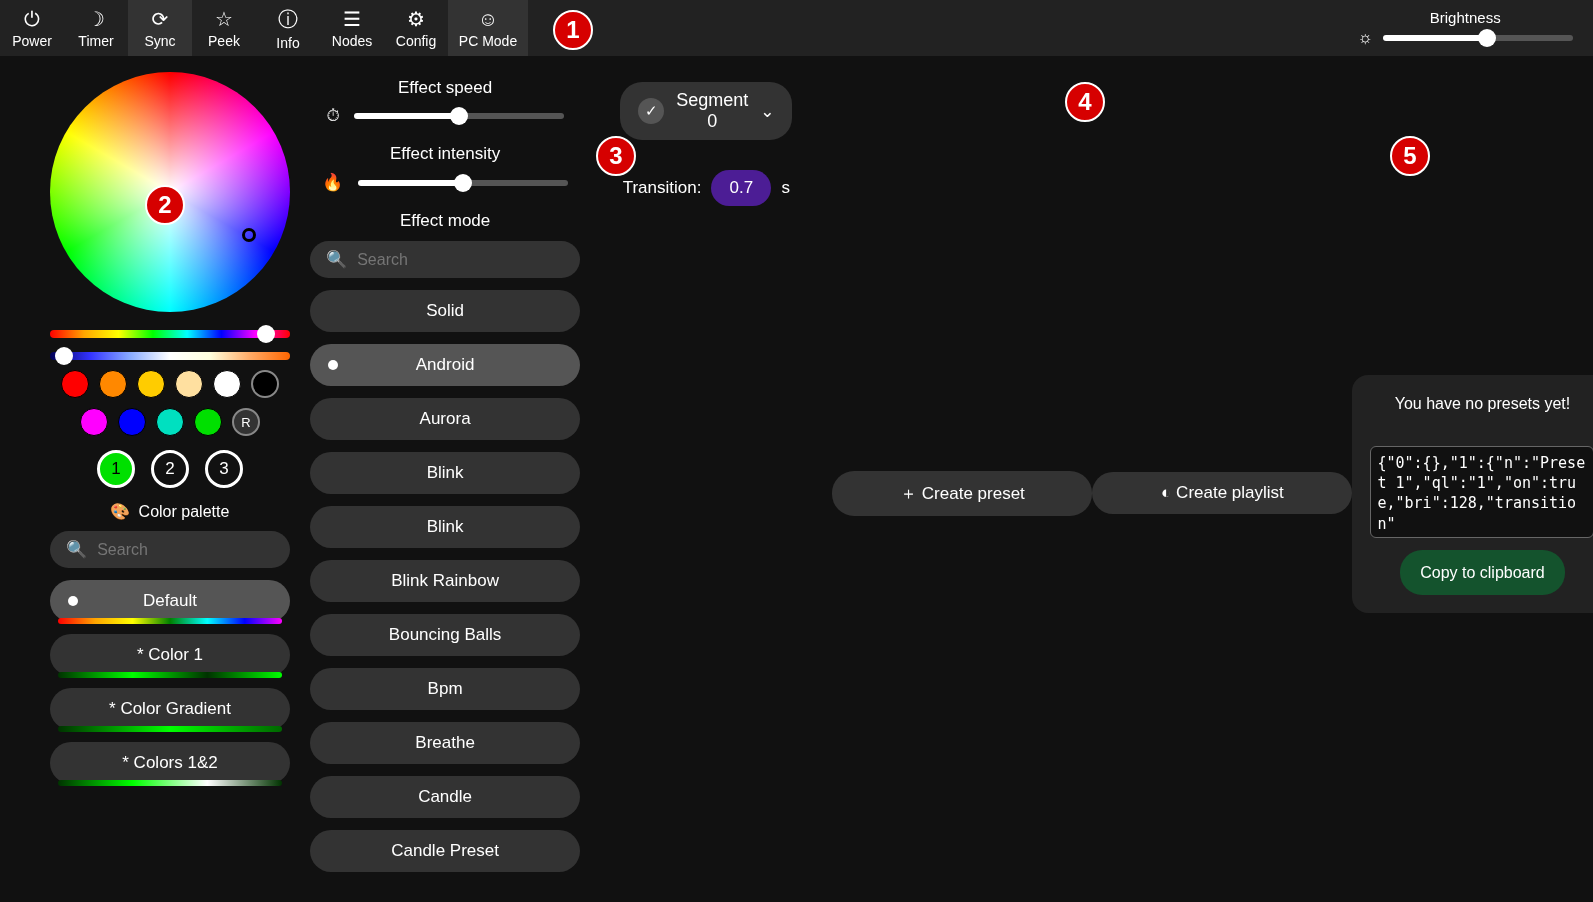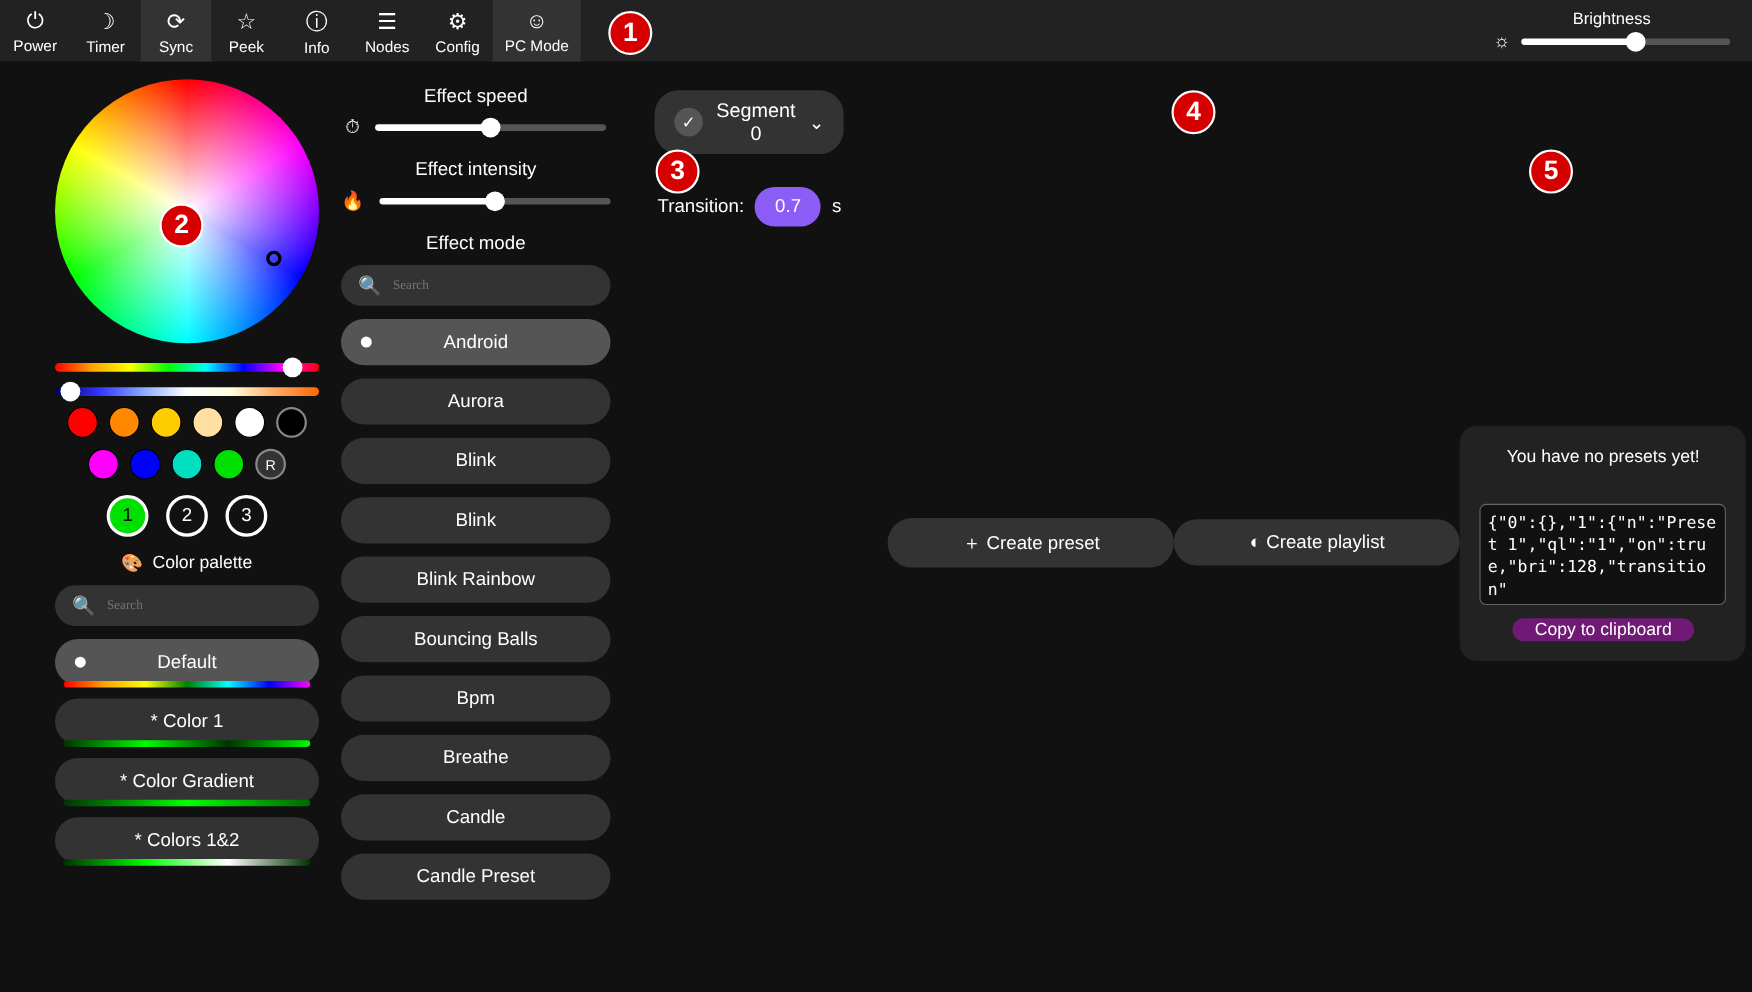--- a/index.html
+++ b/index.html
@@ -100,21 +100,21 @@
 .slot.active { background:#00e000; color:#000; }
 .palette-title { display:flex; align-items:center; justify-content:center; gap:8px; margin-top:14px; width:240px; font-size:16px;}
 .searchbox {
   display:flex; align-items:center; gap:10px;
   background:#333; border-radius:22px;
   padding:8px 16px; margin-top:10px;
   color:#aaa;
 }
 .searchbox input {
   background:transparent; border:none; outline:none;
-  color:#fff; font-size:12px; flex:1;font-family:Liberation Serif, serif;
+  color:#fff; font-size:16px; flex:1;
 }
 .pill {
   background:#333; border-radius:22px;
   padding:11px 18px; margin-top:12px;
   text-align:center; font-size:17px;
   cursor:pointer;
   position:relative;
 }
 .pill.selected { background:#555; }
 .pill .dot {
@@ -144,38 +144,38 @@
   gap:12px;
 }
 .seg-header .check {
   width:26px; height:26px; border-radius:50%;
   background:#555; display:flex; align-items:center; justify-content:center;
   font-size:15px;
 }
 .seg-header .name { flex:1; text-align:center; font-size:18px; }
 .trans-row { display:flex; align-items:center; gap:10px; margin-top:30px; justify-content:center;}
 .trans-input {
-  width:60px; background:#8b5cf6; border:none; border-radius:18px;
+  width:60px; background:#4c1d95; border:none; border-radius:18px;
   color:#fff; text-align:center; font-size:17px; padding:8px 0;
 }
 .preset-msg {
   background:#222; border-radius:16px;
   padding:18px; margin-top:14px;
   width:260px; font-size:16px; line-height:1.35;
 }
 .json-box {
   background:#111; border:1px solid #666; border-radius:6px;
   font-family: monospace; font-size:15px;
   padding:6px; margin-top:10px; text-align:left;
   white-space:pre-wrap; word-break:break-all;
   max-height:92px; overflow:hidden;
 }
 .copy-btn {
-  background:#701a75; border-radius:22px;
-  padding:0 20px; margin-top:12px;
+  background:#14532d; border-radius:22px;
+  padding:12px 20px; margin-top:12px;
   cursor:pointer; display:inline-block;
 }
 .red-badge {
   position:absolute;
   width:40px; height:40px;
   background:#d60000;
   border-radius:50%;
   color:#fff; font-weight:bold; font-size:24px;
   display:flex; align-items:center; justify-content:center;
   z-index:10;
@@ -305,20 +305,21 @@
     <div class="section-label">Effect intensity</div>
     <div class="slider-row">
       <span>🔥</span>
       <input type="range" class="slider slider-fill" style="--pct: 50%;" value="50">
     </div>
     <div class="section-label">Effect mode</div>
     <div class="searchbox">
       <span>🔍</span>
       <input placeholder="Search" style="">
     </div>
+    <div class="pill">Solid</div>
     <div class="pill selected"><span class="dot"></span><span>Android</span></div>
     <div class="pill">Aurora</div>
     <div class="pill">Blink</div>
     <div class="pill">Blink</div>
     <div class="pill">Blink Rainbow</div>
     <div class="pill">Bouncing Balls</div>
     <div class="pill">Bpm</div>
     <div class="pill">Breathe</div>
     <div class="pill">Candle</div>
     <div class="pill">Candle Preset</div>

